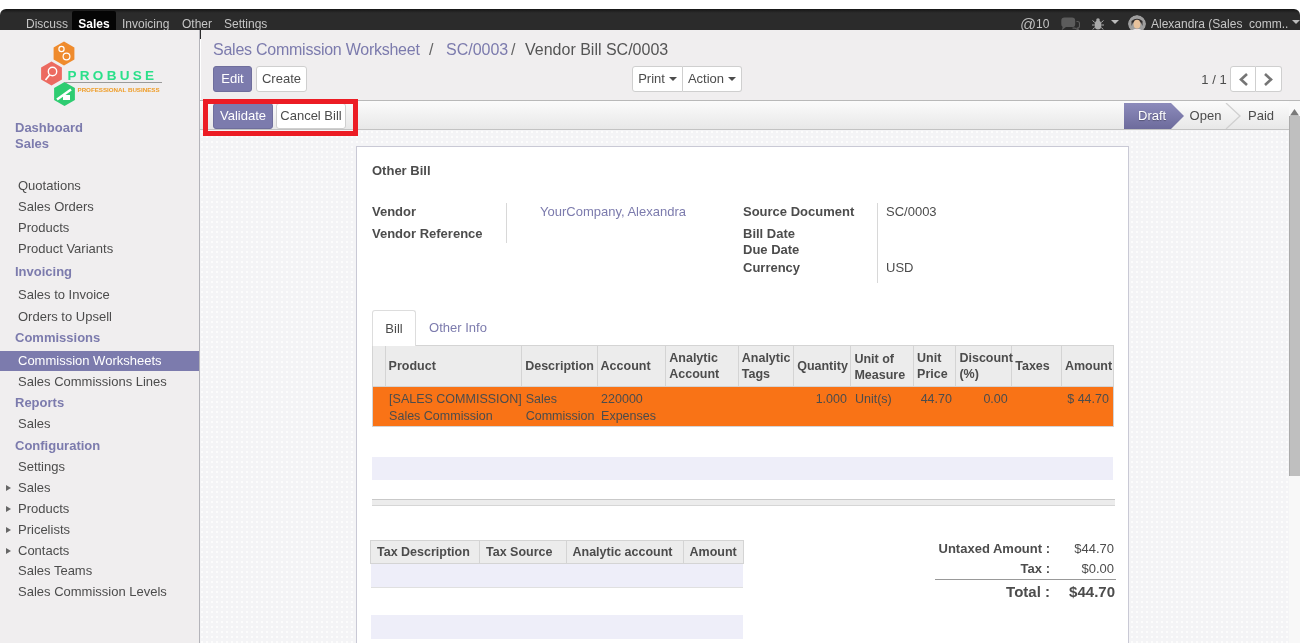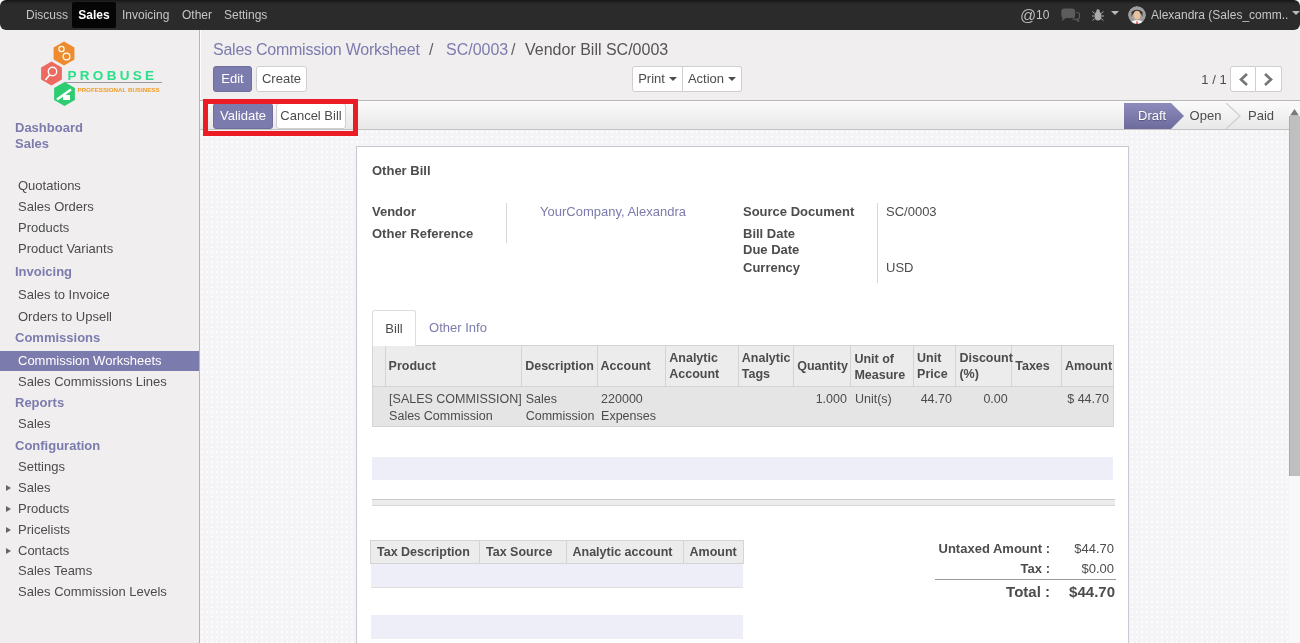--- a/index.html
+++ b/index.html
@@ -1,21 +1,21 @@
 <!DOCTYPE html>
 <html><head>
 <meta charset="utf-8">
 <style>
 * { margin:0; padding:0; box-sizing:border-box; }
 html,body { width:1300px; height:643px; overflow:hidden; }
 body { font-family:"Liberation Sans", sans-serif; font-size:13px; color:#4c4c4c; background:#fff; position:relative; }
 .abs { position:absolute; }
 
 
-#topbar { position:absolute; left:0; top:0; width:1300px; height:30px; background:linear-gradient(#161616 0px,#2b2b2b 4px,#2b2b2b 100%); color:#c6c6c6; font-size:12px;border-radius:6px; }
+#topbar { position:absolute; left:0; top:9px; width:1300px; height:30px; background:linear-gradient(#161616 0px,#2b2b2b 4px,#2b2b2b 100%); color:#c6c6c6; font-size:12px;border-radius:6px; }
 #topbar .mi { position:absolute; top:0; height:30px; line-height:31px; }
 #topbar .active { background:#050505; color:#fff; font-weight:bold; text-align:center; top:2px; height:26px; line-height:27px; border-radius:2px; }
 
 
 #sidebar { position:absolute; left:0; top:30px; width:200px; height:613px; background:#f0eeef; border-right:1px solid #b4b4ba; }
 .snav { position:absolute; left:0; width:199px; height:20px; line-height:20px; white-space:nowrap; }
 .snav.head { color:#7c7bad; font-weight:bold; }
 .snav .in { padding-left:18px; color:#4c4c4c; }
 .snav .h { padding-left:15px; }
 .snav.sel { background:#7c7bad; color:#fff; }
@@ -159,21 +159,21 @@
   </div>
   <div class="abs" style="left:1040px; top:2px; width:42px; height:26px; line-height:26px; text-align:center; color:#4c4c4c;">Paid</div>
 </div>
 
 <div id="content">
   <div id="sheet">
 
     <div class="lbl" style="left:15px; top:15px;">Other Bill</div>
 
     <div class="lbl" style="left:15px; top:56px;">Vendor</div>
-    <div class="lbl" style="left:15px; top:78px;">Other Reference</div>
+    <div class="lbl" style="left:15px; top:78px;">Vendor Reference</div>
     <div class="vline" style="left:149px; top:56px; height:40px;"></div>
     <div class="val link" style="left:155px; top:56px;margin-left:28px;">YourCompany, Alexandra</div>
 
     <div class="lbl" style="left:386px; top:56px;">Source Document</div>
     <div class="lbl" style="left:386px; top:78px;">Bill Date</div>
     <div class="lbl" style="left:386px; top:94px;">Due Date</div>
     <div class="lbl" style="left:386px; top:112px;">Currency</div>
     <div class="vline" style="left:520px; top:56px; height:80px;"></div>
     <div class="val" style="left:529px; top:56px;">SC/0003</div>
     <div class="val" style="left:529px; top:112px;">USD</div>
@@ -205,21 +205,21 @@
               <td style="border:1px solid #d4d4d4; font-weight:bold; padding:2px 3px 2px 3px; line-height:16px; vertical-align:middle;">Account</td>
               <td style="border:1px solid #d4d4d4; font-weight:bold; padding:2px 3px 2px 3px; line-height:16px; vertical-align:middle;">Analytic Account</td>
               <td style="border:1px solid #d4d4d4; font-weight:bold; padding:2px 3px 2px 3px; line-height:16px; vertical-align:middle;">Analytic Tags</td>
               <td style="border:1px solid #d4d4d4; font-weight:bold; padding:2px 3px 2px 3px; line-height:16px; vertical-align:middle;">Quantity</td>
               <td style="border:1px solid #d4d4d4; font-weight:bold; padding:3px 3px 2px 3px; line-height:16px; vertical-align:middle;">Unit of Measure</td>
               <td style="border:1px solid #d4d4d4; font-weight:bold; padding:2px 3px 2px 3px; line-height:16px; vertical-align:middle;">Unit Price</td>
               <td style="border:1px solid #d4d4d4; font-weight:bold; padding:2px 3px 2px 3px; line-height:16px; vertical-align:middle;">Discount (%)</td>
               <td style="border:1px solid #d4d4d4; font-weight:bold; padding:2px 3px 2px 3px; line-height:16px; vertical-align:middle;">Taxes</td>
               <td style="border:1px solid #d4d4d4; font-weight:bold; padding:2px 3px 2px 3px; line-height:16px; vertical-align:middle;">Amount</td>
             </tr>
-            <tr style="background:#e5e5e5; height:32px;">
+            <tr style="background:#f97316; height:32px;">
               <td style="border-bottom:1px solid #d4d4d4;border-left:1px solid #d4d4d4; padding:4px 4px 1px 4px; line-height:17px; text-align:left; vertical-align:top; overflow:hidden; white-space:nowrap;"></td>
               <td style="border-bottom:1px solid #d4d4d4; padding:4px 4px 1px 4px; line-height:17px; text-align:left; vertical-align:top; overflow:hidden; white-space:nowrap;">[SALES COMMISSION]<br>Sales Commission</td>
               <td style="border-bottom:1px solid #d4d4d4; padding:4px 4px 1px 4px; line-height:17px; text-align:left; vertical-align:top; overflow:hidden; white-space:nowrap;">Sales<br>Commission</td>
               <td style="border-bottom:1px solid #d4d4d4; padding:4px 4px 1px 4px; line-height:17px; text-align:left; vertical-align:top; overflow:hidden; white-space:nowrap;">220000<br>Expenses</td>
               <td style="border-bottom:1px solid #d4d4d4; padding:4px 4px 1px 4px; line-height:17px; text-align:left; vertical-align:top; overflow:hidden; white-space:nowrap;"></td>
               <td style="border-bottom:1px solid #d4d4d4; padding:4px 4px 1px 4px; line-height:17px; text-align:left; vertical-align:top; overflow:hidden; white-space:nowrap;"></td>
               <td style="border-bottom:1px solid #d4d4d4; padding:4px 4px 1px 4px; line-height:17px; text-align:right; vertical-align:top; overflow:hidden; white-space:nowrap;">1.000</td>
               <td style="border-bottom:1px solid #d4d4d4; padding:4px 4px 1px 4px; line-height:17px; text-align:left; vertical-align:top; overflow:hidden; white-space:nowrap;">Unit(s)</td>
               <td style="border-bottom:1px solid #d4d4d4; padding:4px 4px 1px 4px; line-height:17px; text-align:right; vertical-align:top; overflow:hidden; white-space:nowrap;">44.70</td>
               <td style="border-bottom:1px solid #d4d4d4; padding:4px 4px 1px 4px; line-height:17px; text-align:right; vertical-align:top; overflow:hidden; white-space:nowrap;">0.00</td>

